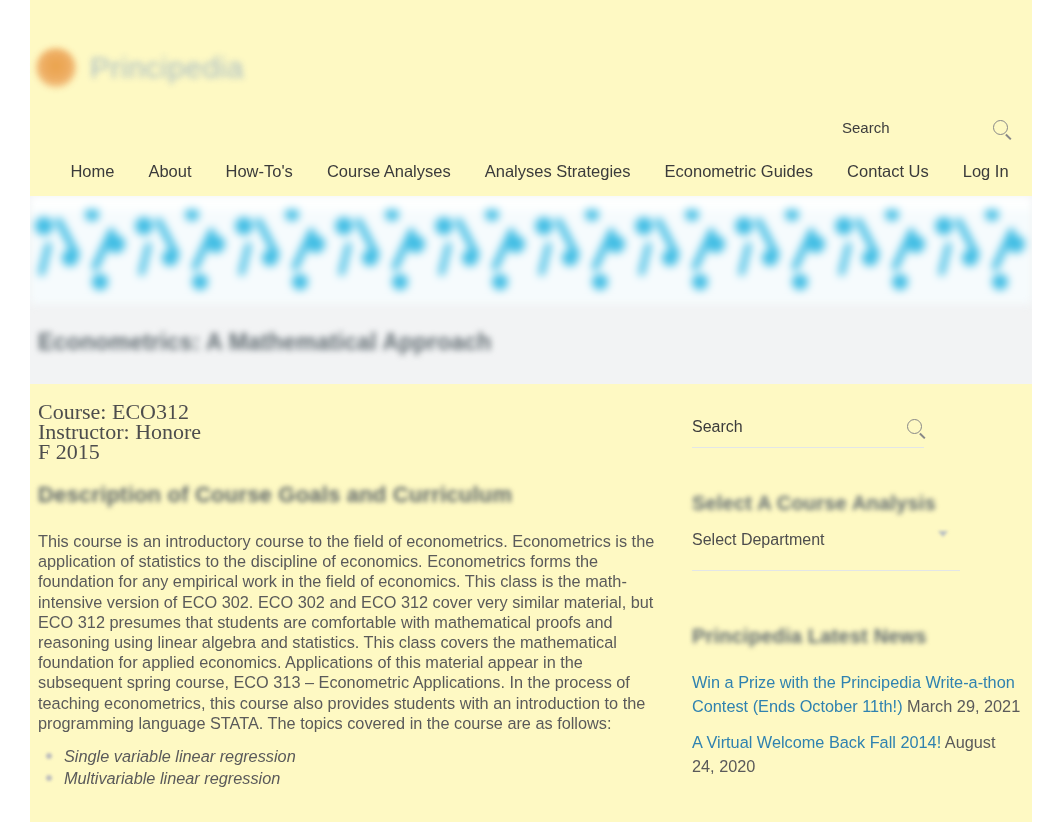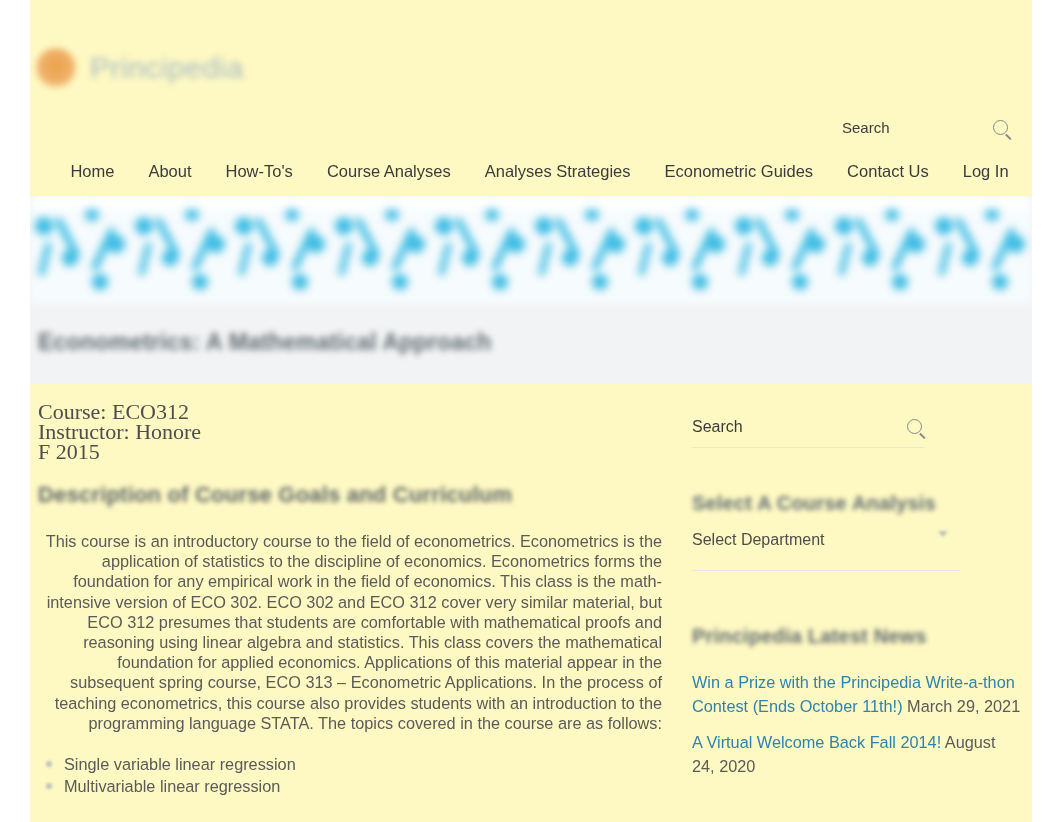--- a/index.html
+++ b/index.html
@@ -174,26 +174,27 @@
     color: #5d6669;
     filter: blur(2.6px);
     letter-spacing: .2px;
   }
 
   .body-copy {
     margin-top: 23px;
     font-size: 16.3px;
     line-height: 20.2px;
     color: #5a5a5a;
-    text-align: right;
+    text-align: left;
   }
 
   .topic-list {
-    margin-top: 20px;
+    margin-top: 12px;
     list-style: none;
+    font-style: italic;
   }
   .topic-list li {
     font-size: 16.3px;
     line-height: 22px;
     color: #5a5a5a;
     padding-left: 26px;
     position: relative;
   }
   .topic-list li::before {
     content: "";

